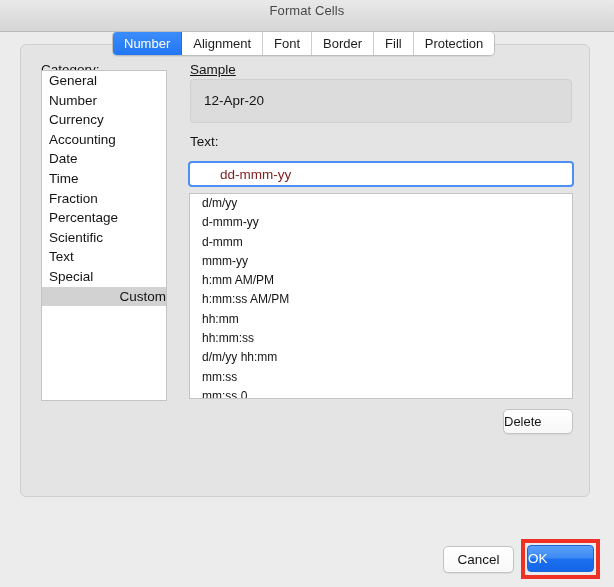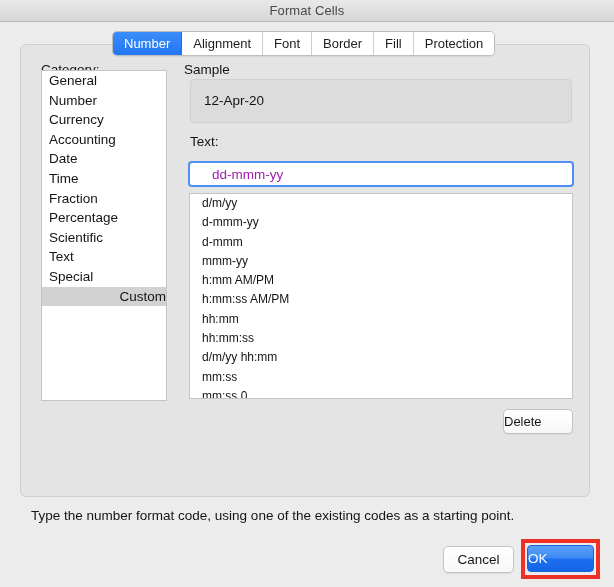--- a/index.html
+++ b/index.html
@@ -22,21 +22,21 @@
     height: 587px;
     background: #ececec;
     box-sizing: border-box;
   }
 
   
   #titlebar {
     position: absolute;
     left: 0; top: 0;
     width: 614px;
-    height: 22px;
+    height: 32px;
     background: linear-gradient(to bottom, #e9e9e9 0%, #dedede 55%, #d6d6d6 100%);
     border-bottom: 1px solid #b9b9b9;
     box-sizing: border-box;
   }
   #title-text {
     position: absolute;
     left: 0; top: 0;
     width: 614px;
     line-height: 21px;
     text-align: center;
@@ -93,21 +93,21 @@
   }
 
   
   .field-label {
     position: absolute;
     font-size: 13.5px;
     color: #141414;
     white-space: nowrap;
   }
   #category-label { left: 41px; top: 62px; }
-  #sample-label   { left: 184px; top: 62px; }
+  #sample-label   { left: 190px; top: 62px; text-decoration: underline; }
   #type-label     { left: 190px; top: 134px; }
 
   
   #category-list {
     position: absolute;
     left: 41px;
     top: 70px;
     width: 126px;
     height: 331px;
     background: #ffffff;
@@ -157,29 +157,29 @@
     top: 161px;
     width: 386px;
     height: 26px;
     border: 2px solid #4c8ff5;
     border-radius: 4px;
     background: #ffffff;
     box-sizing: border-box;
   }
   #type-input {
     position: absolute;
-    left: 4px; top: 0;
+    left: 12px; top: 0;
     width: 100%;
     height: 100%;
     border: none;
     outline: none;
     background: transparent;
     font-family: "Liberation Sans", sans-serif;
     font-size: 13.5px;
-    color: #a21caf;
+    color: #7f1d1d;
     padding: 0 18px;
     box-sizing: border-box;
   }
 
   
   #type-list {
     position: absolute;
     left: 189px;
     top: 193px;
     width: 384px;
@@ -331,18 +331,17 @@
     <div class="type-item">h:mm:ss AM/PM</div>
     <div class="type-item">hh:mm</div>
     <div class="type-item">hh:mm:ss</div>
     <div class="type-item">d/m/yy hh:mm</div>
     <div class="type-item">mm:ss</div>
     <div class="type-item">mm:ss.0</div>
   </div>
 
   <div id="delete-button">Delete</div>
 
-  <div id="hint-text">Type the number format code, using one of the existing codes as a starting point.</div>
   <div id="cancel-button">Cancel</div>
   <div id="ok-highlight"></div>
   <div id="ok-button">OK</div>
 
 </div>
 
 </body></html>

